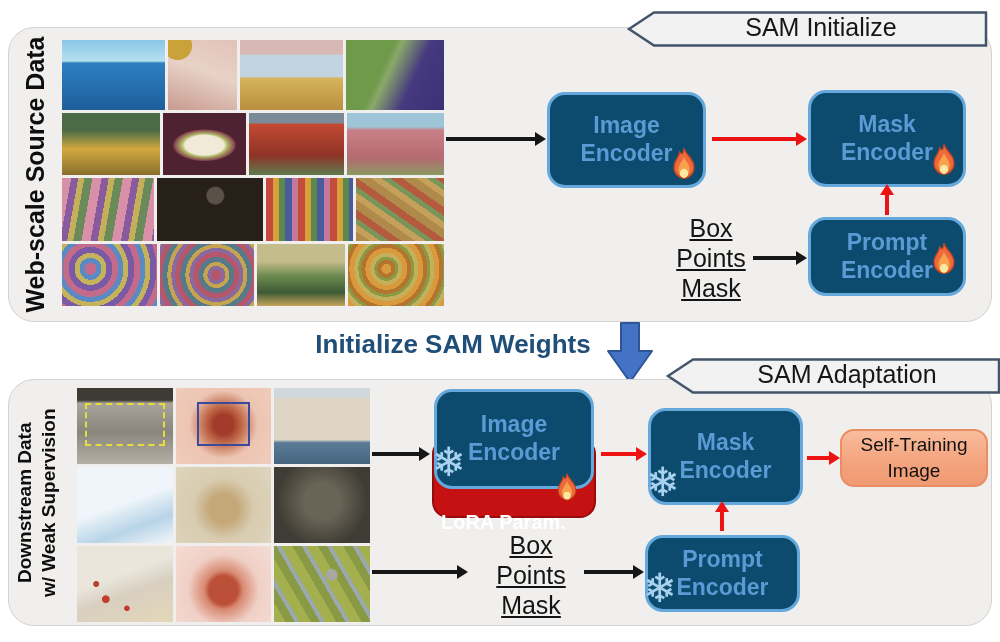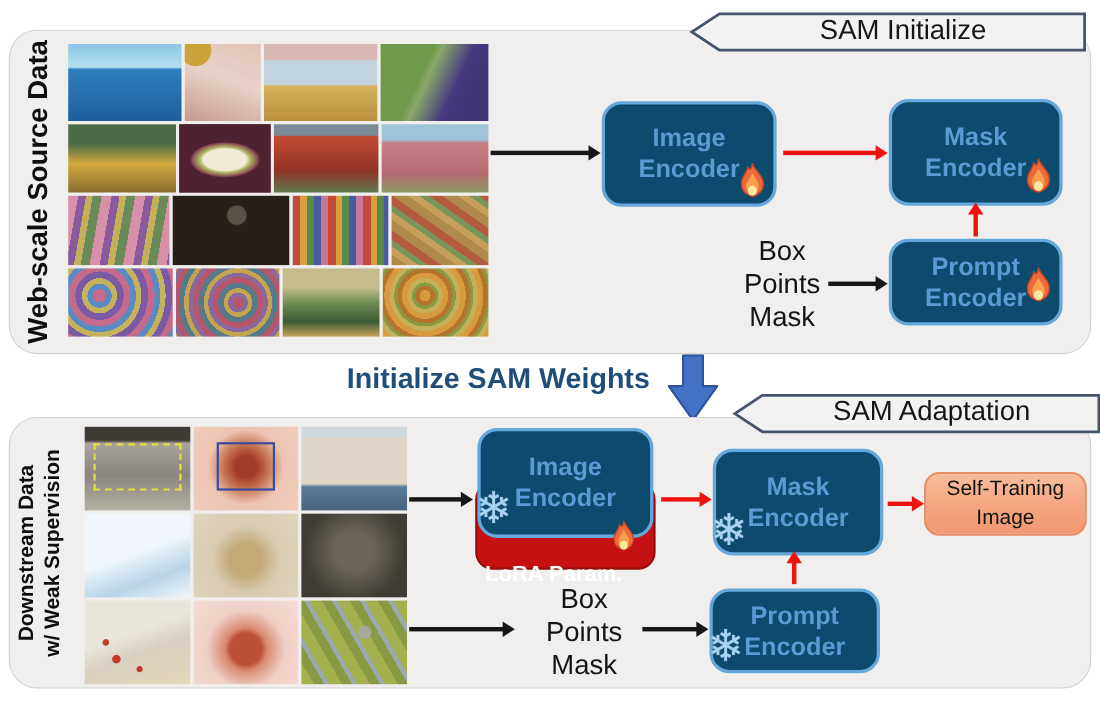--- a/index.html
+++ b/index.html
@@ -27,21 +27,21 @@
   #banner-adaptation{left:665px;top:357px;width:338px;height:38px;}
 
   
   .ebox{position:absolute;background:#0c4a6e;border:3.5px solid #64A8DC;border-radius:18px;
         display:flex;align-items:center;justify-content:center;box-sizing:border-box;}
   .box-label{white-space:pre-line;text-align:center;color:#5B9BD5;font-weight:bold;
              font-size:23px;line-height:1.2;}
 
   
   .prompts{position:absolute;white-space:pre-line;text-align:center;color:#141414;
-           font-size:25px;line-height:30px;}
+           font-size:25px;line-height:30px;text-decoration:underline;}
 
   
   .arrow-h{position:absolute;height:4px;background:currentColor;}
   .arrow-h::after{content:"";position:absolute;right:-10px;top:50%;transform:translateY(-50%);
       border-left:11px solid currentColor;border-top:7.5px solid transparent;border-bottom:7.5px solid transparent;}
   .arrow-up{position:absolute;width:4px;background:currentColor;}
   .arrow-up::before{content:"";position:absolute;top:-10px;left:50%;transform:translateX(-50%);
       border-bottom:11px solid currentColor;border-left:7.5px solid transparent;border-right:7.5px solid transparent;}
   .black{color:#161616;}
   .red{color:#EE1212;}

